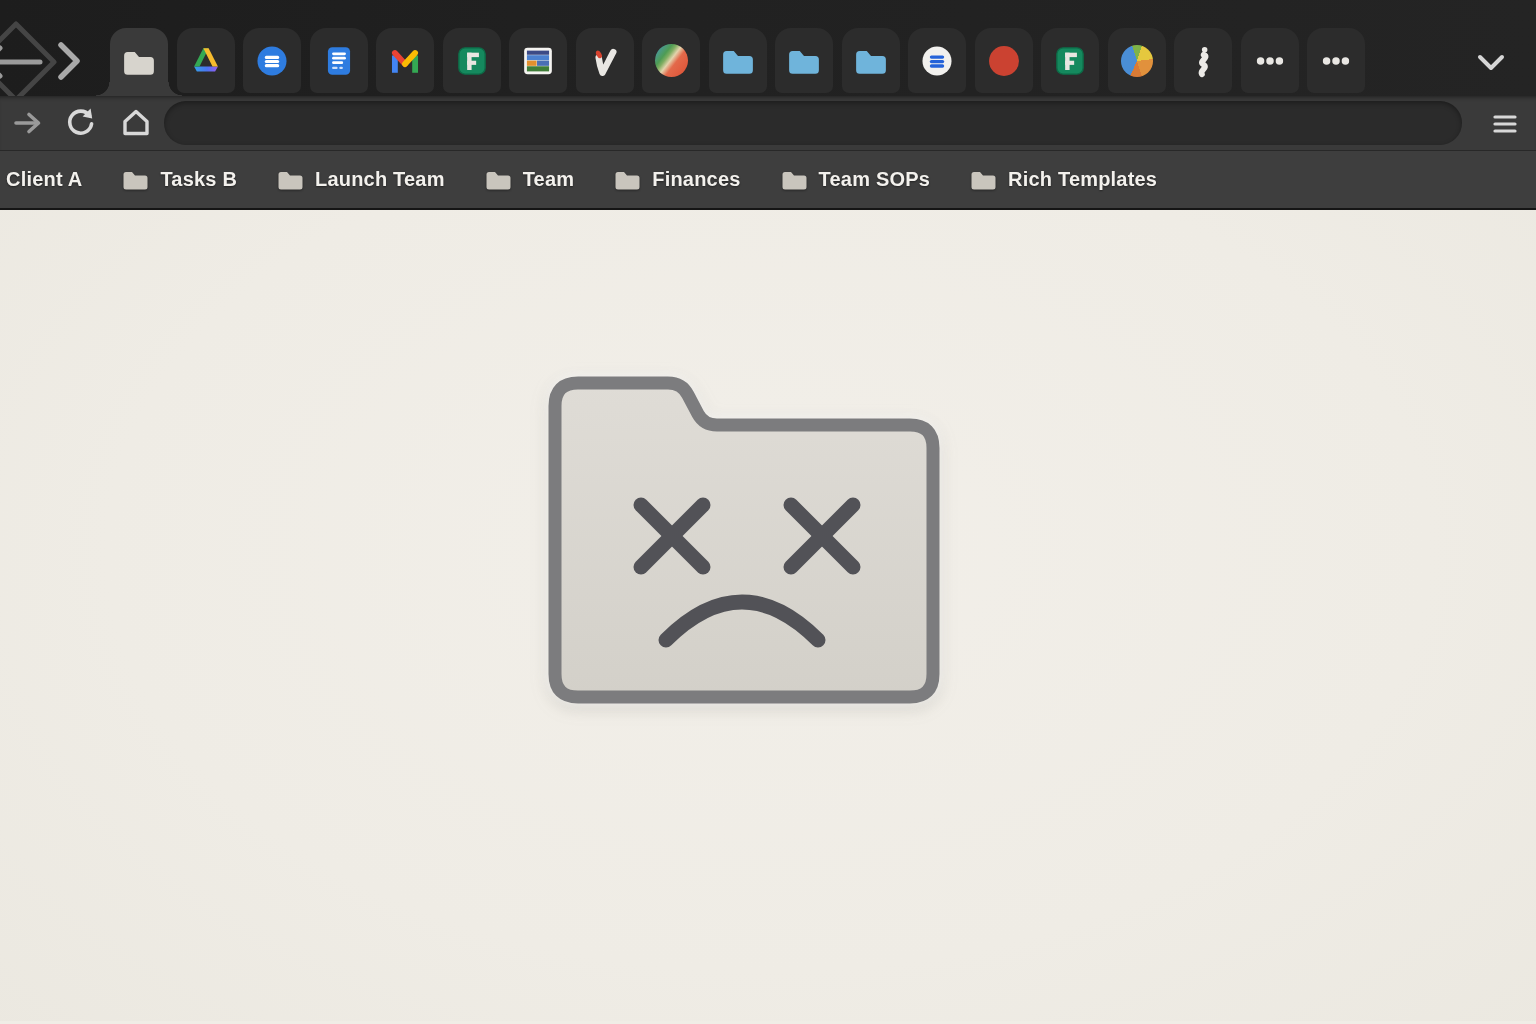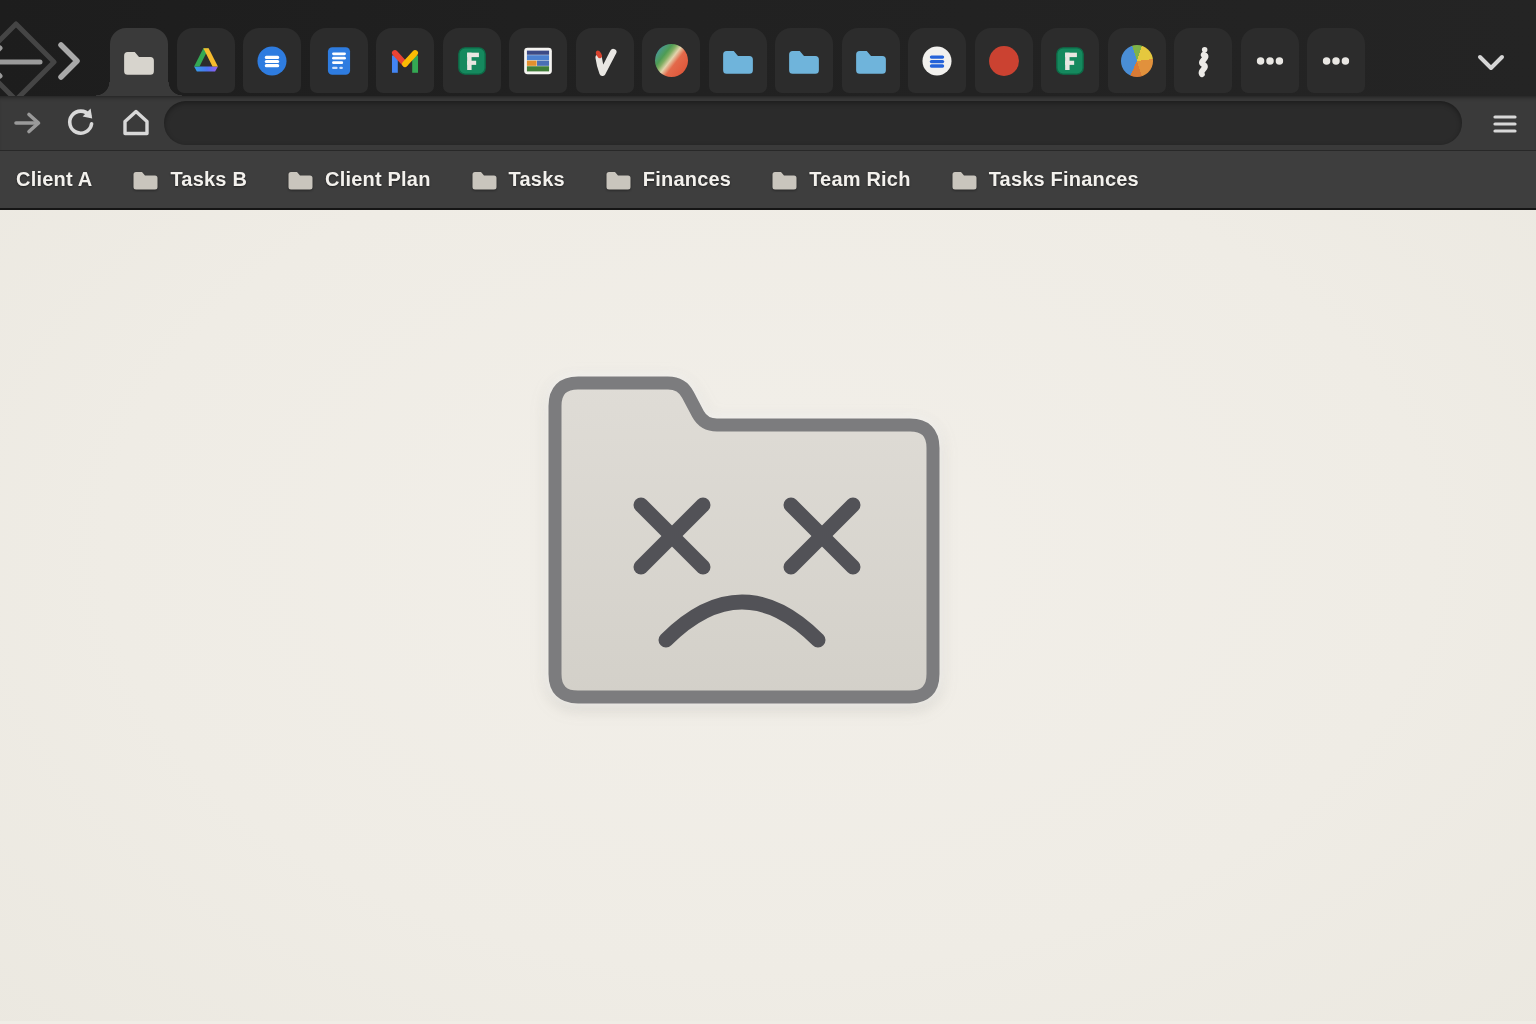--- a/index.html
+++ b/index.html
@@ -30,21 +30,21 @@
   .ic-forward{left:10px;}
   .ic-reload{left:62px;}
   .ic-home{left:118px;}
   .addressbar{position:absolute;left:164px;right:74px;top:5px;height:44px;border-radius:22px;
     background:#2b2b2b;border:none;outline:none;box-shadow:inset 0 2px 5px rgba(0,0,0,.35);
     color:#ddd;font-size:16px;padding:0 20px;box-sizing:border-box;}
   .ic-menu{position:absolute;right:16px;top:13px;}
 
   
   .bookmarks{height:60px;background:#3e3e3e;border-top:1px solid rgba(0,0,0,.35);
-    border-bottom:2px solid #151515;display:flex;align-items:center;gap:40px;padding-left:16px;box-sizing:border-box;}
+    border-bottom:2px solid #151515;display:flex;align-items:center;gap:40px;padding-left:6px;box-sizing:border-box;}
   .bm{display:flex;align-items:center;gap:11px;cursor:default;}
   .bm-label{color:#f3f1ed;font-size:20px;font-weight:600;letter-spacing:.2px;
     text-shadow:0 1px 2px rgba(0,0,0,.45);white-space:nowrap;}
   .bm-folder{filter:drop-shadow(0 1px 1px rgba(0,0,0,.4));}
 
   
   .content{position:relative;height:811px;
     background:radial-gradient(ellipse 1100px 700px at 50% 42%,#f2efe9 0%,#efece5 60%,#ebe8e0 100%);}
   .dead-folder{position:absolute;left:548px;top:166px;
     filter:drop-shadow(0 0 6px rgba(255,255,255,.85)) drop-shadow(0 4px 6px rgba(120,115,105,.25));}
@@ -231,49 +231,49 @@
     <svg class="bm-folder" width="27" height="22" viewBox="0 0 27 22">
       <path d="M1.5 5.5 Q1.5 3 4 3 H10 L13 6.5 H23 Q25.5 6.5 25.5 9 V18 Q25.5 20.5 23 20.5 H4 Q1.5 20.5 1.5 18 Z" fill="#c9c5bd"></path>
     </svg>
     <span class="bm-label">Tasks B</span>
   </div>
 
   <div class="bm">
     <svg class="bm-folder" width="27" height="22" viewBox="0 0 27 22">
       <path d="M1.5 5.5 Q1.5 3 4 3 H10 L13 6.5 H23 Q25.5 6.5 25.5 9 V18 Q25.5 20.5 23 20.5 H4 Q1.5 20.5 1.5 18 Z" fill="#c9c5bd"></path>
     </svg>
-    <span class="bm-label">Client Plan</span>
-  </div>
-
-  <div class="bm">
-    <svg class="bm-folder" width="27" height="22" viewBox="0 0 27 22">
-      <path d="M1.5 5.5 Q1.5 3 4 3 H10 L13 6.5 H23 Q25.5 6.5 25.5 9 V18 Q25.5 20.5 23 20.5 H4 Q1.5 20.5 1.5 18 Z" fill="#c9c5bd"></path>
-    </svg>
-    <span class="bm-label">Tasks</span>
+    <span class="bm-label">Launch Team</span>
+  </div>
+
+  <div class="bm">
+    <svg class="bm-folder" width="27" height="22" viewBox="0 0 27 22">
+      <path d="M1.5 5.5 Q1.5 3 4 3 H10 L13 6.5 H23 Q25.5 6.5 25.5 9 V18 Q25.5 20.5 23 20.5 H4 Q1.5 20.5 1.5 18 Z" fill="#c9c5bd"></path>
+    </svg>
+    <span class="bm-label">Team</span>
   </div>
 
   <div class="bm">
     <svg class="bm-folder" width="27" height="22" viewBox="0 0 27 22">
       <path d="M1.5 5.5 Q1.5 3 4 3 H10 L13 6.5 H23 Q25.5 6.5 25.5 9 V18 Q25.5 20.5 23 20.5 H4 Q1.5 20.5 1.5 18 Z" fill="#c9c5bd"></path>
     </svg>
     <span class="bm-label">Finances</span>
   </div>
 
   <div class="bm">
     <svg class="bm-folder" width="27" height="22" viewBox="0 0 27 22">
       <path d="M1.5 5.5 Q1.5 3 4 3 H10 L13 6.5 H23 Q25.5 6.5 25.5 9 V18 Q25.5 20.5 23 20.5 H4 Q1.5 20.5 1.5 18 Z" fill="#c9c5bd"></path>
     </svg>
-    <span class="bm-label">Team Rich</span>
-  </div>
-
-  <div class="bm">
-    <svg class="bm-folder" width="27" height="22" viewBox="0 0 27 22">
-      <path d="M1.5 5.5 Q1.5 3 4 3 H10 L13 6.5 H23 Q25.5 6.5 25.5 9 V18 Q25.5 20.5 23 20.5 H4 Q1.5 20.5 1.5 18 Z" fill="#c9c5bd"></path>
-    </svg>
-    <span class="bm-label">Tasks Finances</span>
+    <span class="bm-label">Team SOPs</span>
+  </div>
+
+  <div class="bm">
+    <svg class="bm-folder" width="27" height="22" viewBox="0 0 27 22">
+      <path d="M1.5 5.5 Q1.5 3 4 3 H10 L13 6.5 H23 Q25.5 6.5 25.5 9 V18 Q25.5 20.5 23 20.5 H4 Q1.5 20.5 1.5 18 Z" fill="#c9c5bd"></path>
+    </svg>
+    <span class="bm-label">Rich Templates</span>
   </div>
 </div>
 
   <div class="content">
     <svg class="dead-folder" width="392" height="330" viewBox="0 0 392 330">
       <defs>
         <linearGradient id="foldfill" x1="0" y1="0" x2="0" y2="1">
           <stop offset="0" stop-color="#dfdcd6"></stop>
             <stop offset="1" stop-color="#d3d0c9"></stop>
         </linearGradient>

